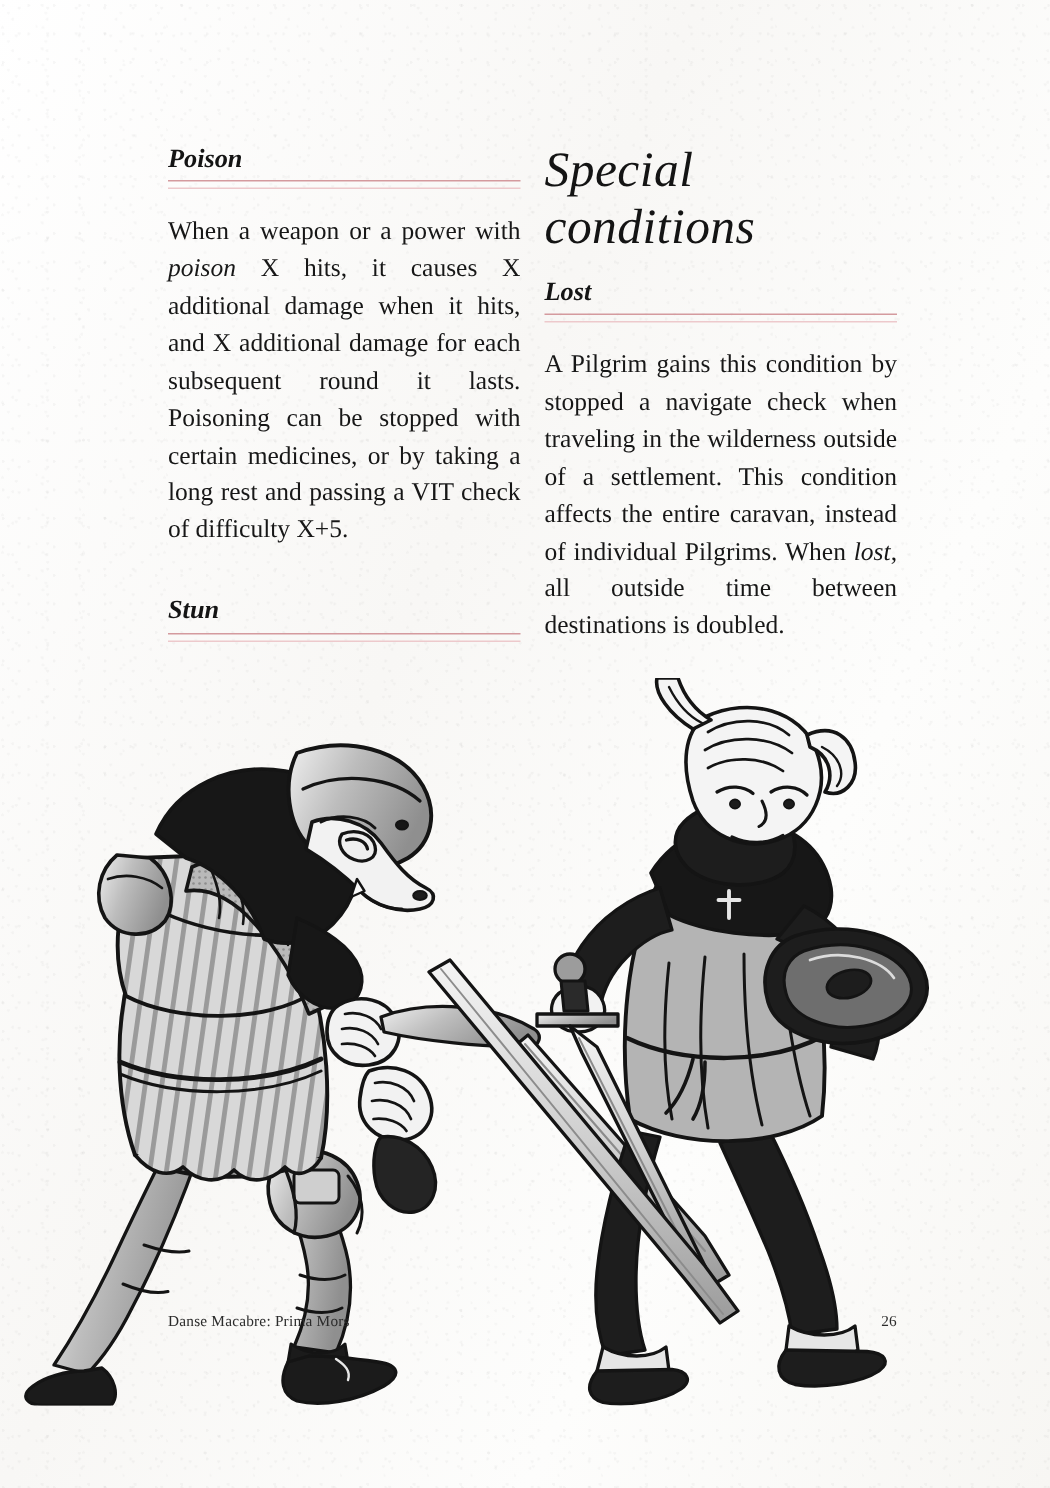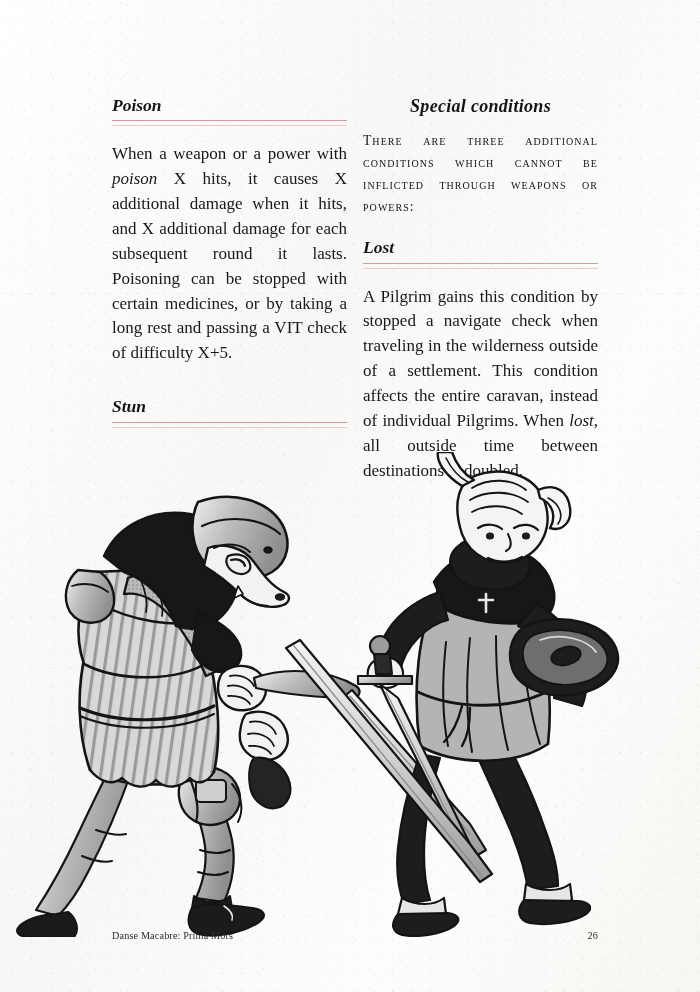--- a/index.html
+++ b/index.html
@@ -39,24 +39,24 @@
     left: 112px;
     top: 96px;
     width: 486px;
     display: flex;
     gap: 16px;
   }
   .col { width: 235px; }
 
   
   .section-title {
-    text-align: center;
+    text-align: left;
     font-style: italic;
-    font-size: 18px;
-    font-weight: 700;
+    font-size: 33px;
+    font-weight: 400;
     letter-spacing: 0.3px;
     line-height: 1.15;
     margin: 0 0 13px 0;
     color: #141414;
   }
 
   .sub-head {
     font-style: italic;
     font-weight: bold;
     font-size: 17.5px;
@@ -105,21 +105,21 @@
     width: 700px;
     height: 485px;
   }
   .illustration svg { display: block; width: 100%; height: 100%; }
 
   
   .footer {
     position: absolute;
     left: 112px;
     right: 102px;
-    top: 930px;
+    top: 876px;
     display: flex;
     justify-content: space-between;
     align-items: baseline;
     font-size: 10.2px;
     letter-spacing: 0.15px;
     color: #2b2b2b;
   }
 </style>
 </head>
 <body>
@@ -138,21 +138,20 @@
 
       <h2 class="sub-head">Stun</h2>
       <div class="rule"></div>
 
     </div>
 
     <div class="col">
 
       <h1 class="section-title">Special conditions</h1>
 
-      <p class="intro-text">There are three additional conditions which cannot be inflicted through weapons or powers:</p>
 
       <h2 class="sub-head">Lost</h2>
       <div class="rule"></div>
       <p class="body-text"><span>A Pilgrim gains this condition by stopped a navigate check when traveling in the wilderness outside of a settlement. This condition affects the entire caravan, instead of individual Pilgrims. When </span><em>lost</em><span>, all outside time between destinations is doubled.</span></p>
 
     </div>
   </div>
 
   <div class="illustration">
     <svg viewBox="0 0 700 485" xmlns="http://www.w3.org/2000/svg">

